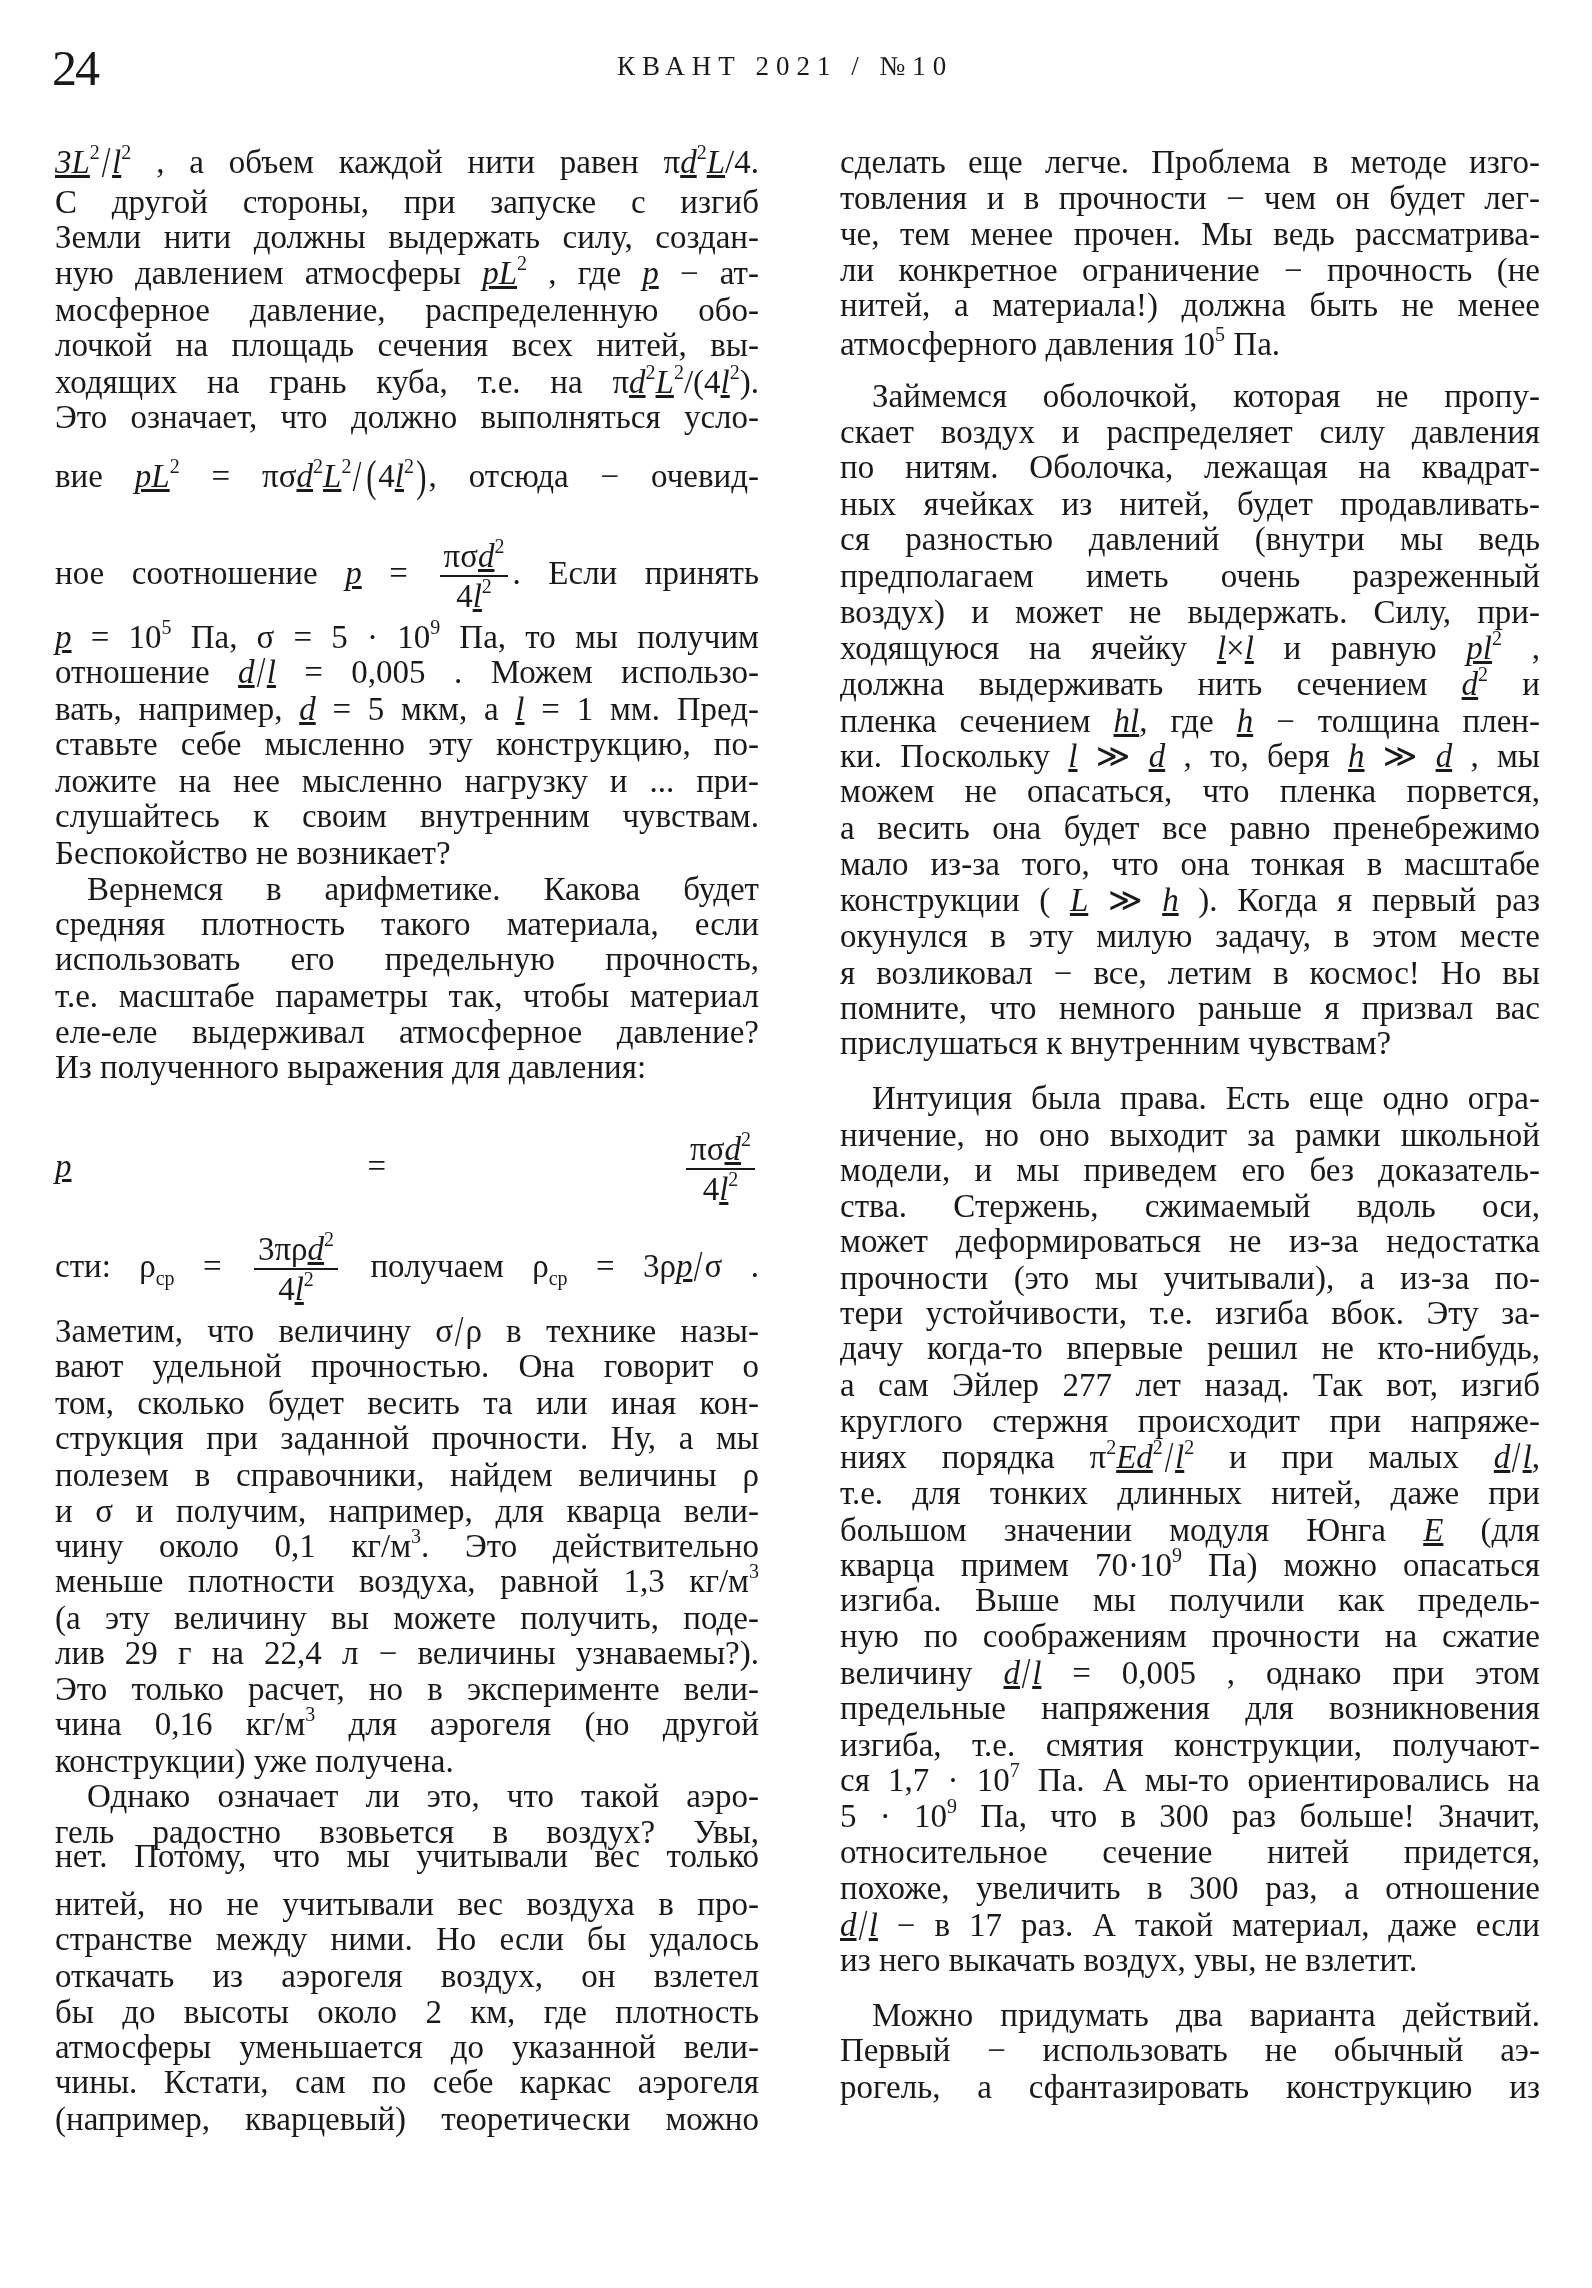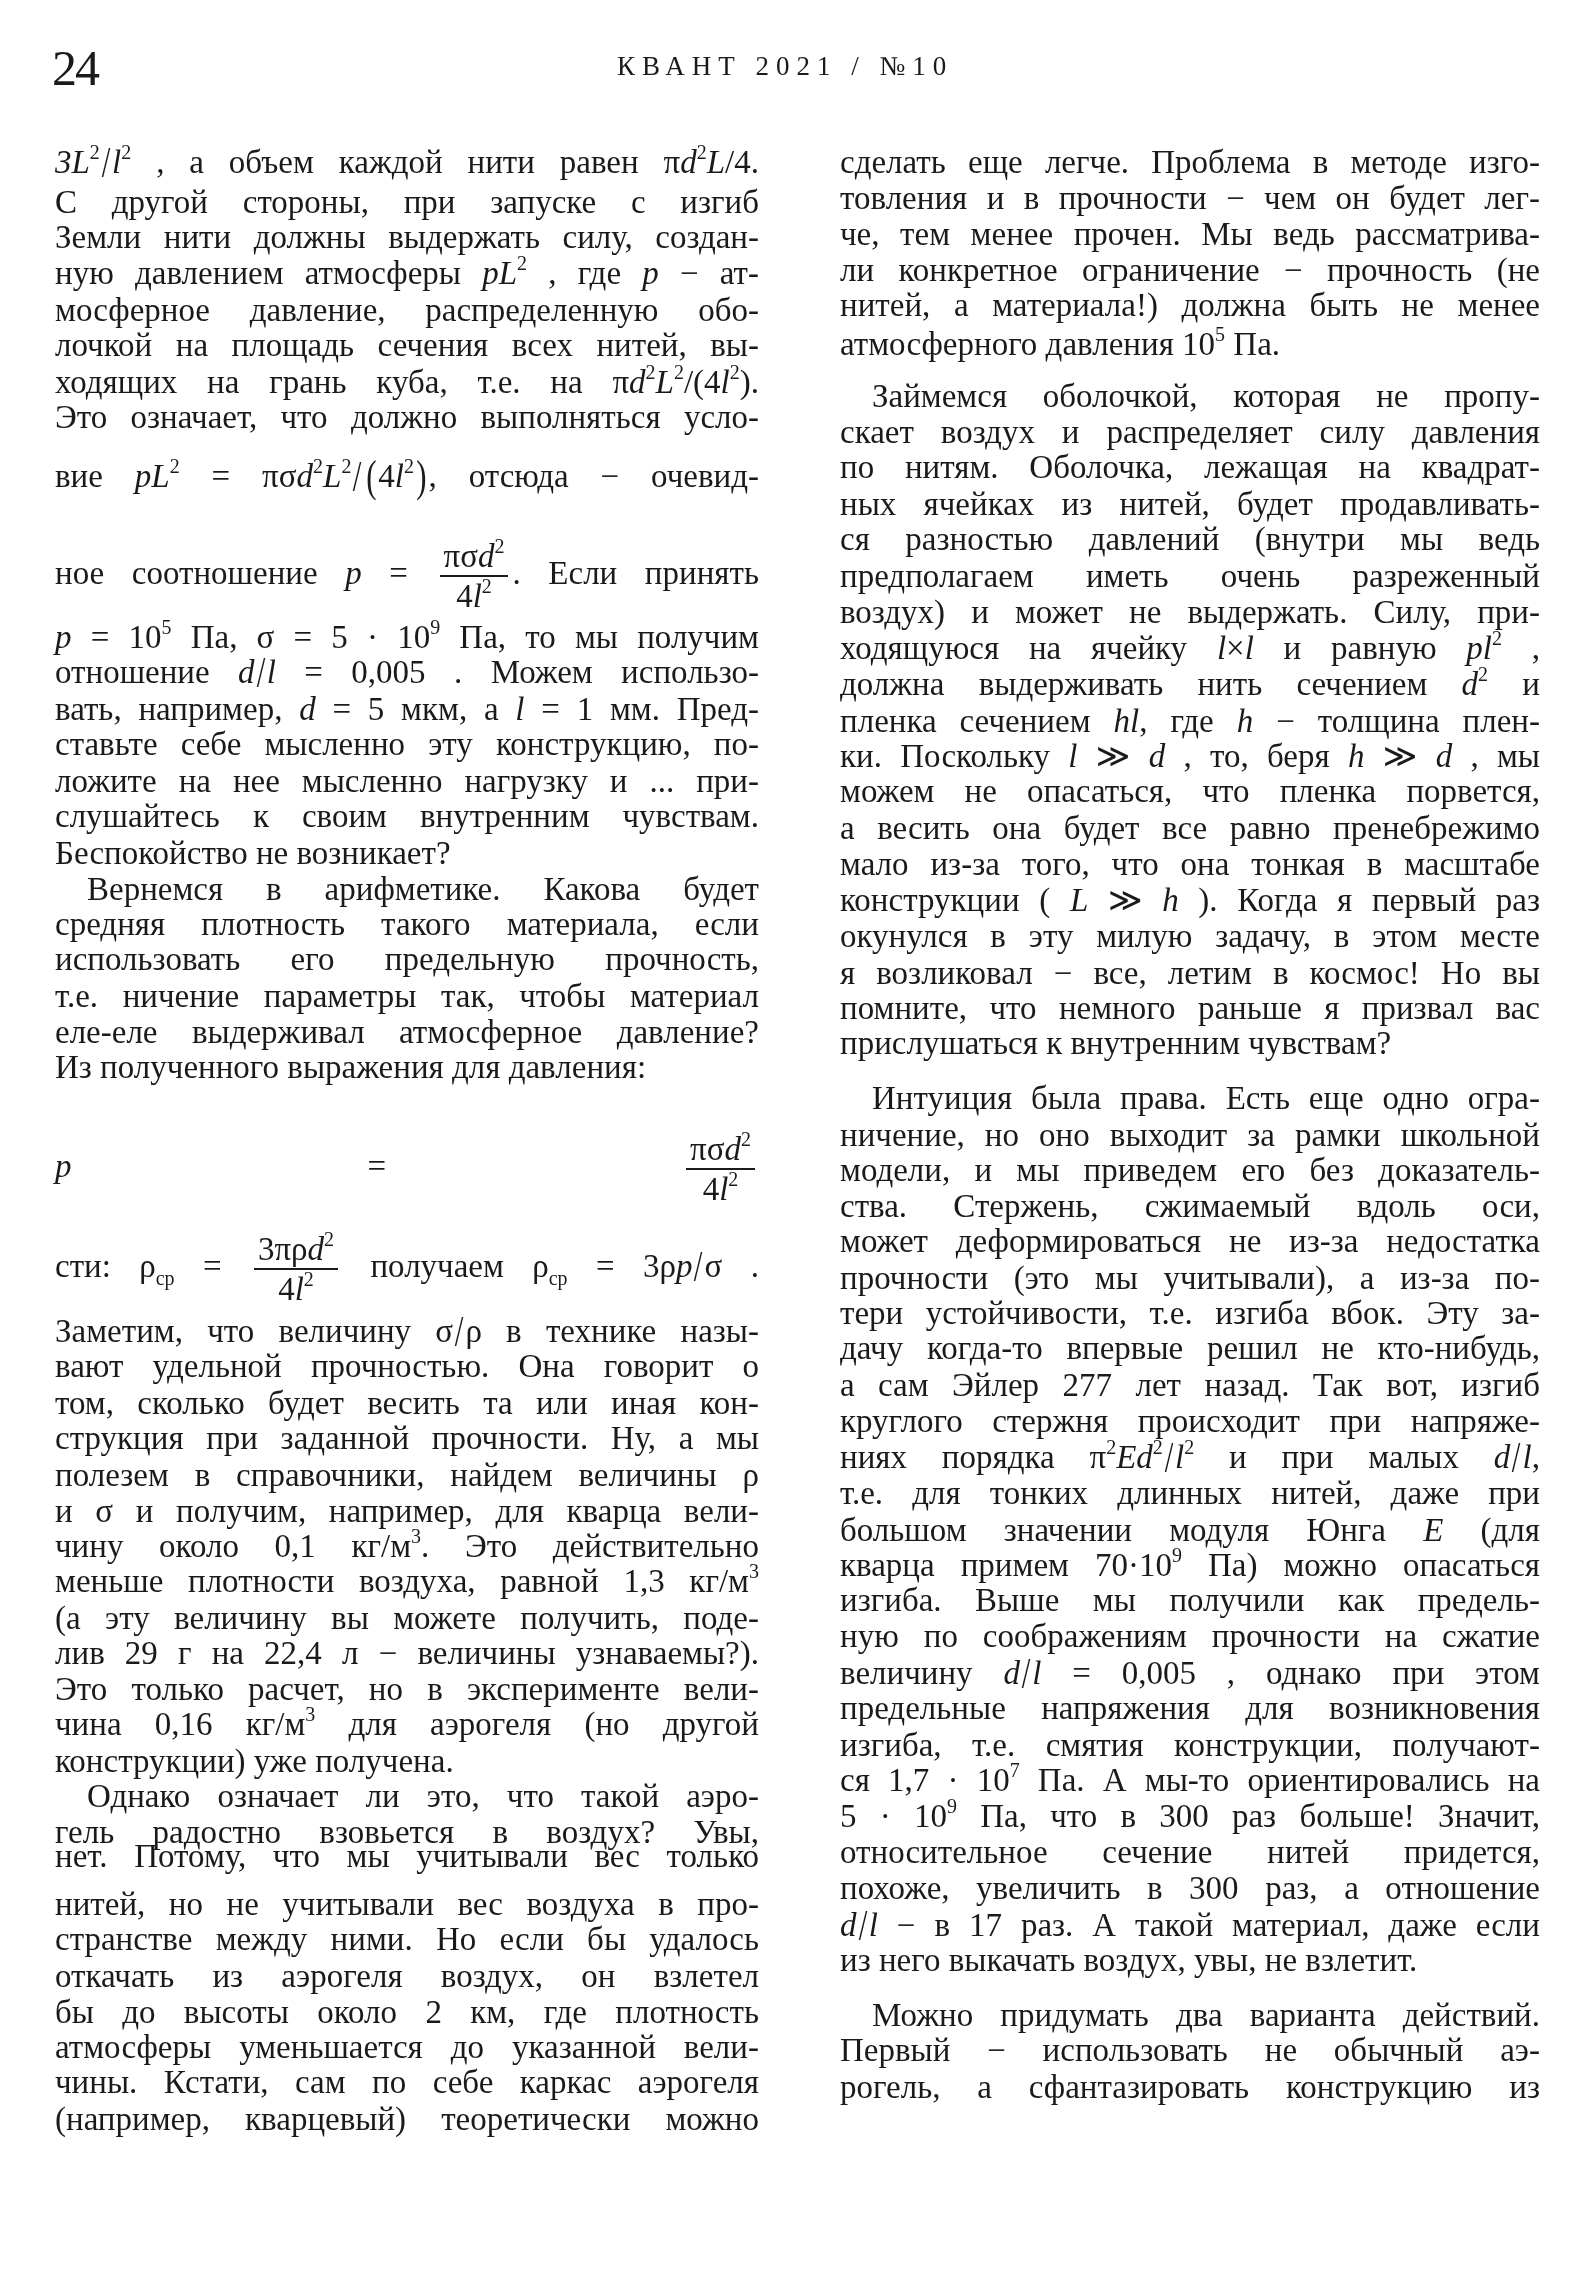--- a/index.html
+++ b/index.html
@@ -7,21 +7,21 @@
          font-family:"Liberation Serif","DejaVu Serif",serif; color:#1a1a1a; }
   #page-num { position:absolute; left:52px; top:38px; font-size:50px; line-height:60px; letter-spacing:-2px; }
   #running-head { position:absolute; left:617px; top:48px; font-size:27px; line-height:36px; letter-spacing:7px; }
   .col { position:absolute; top:0; }
   #col-left { left:55px; width:704px; }
   #col-right { left:840px; width:700px; }
   .line { position:absolute; left:0; right:0; height:40px; line-height:40px; font-size:33px;
           white-space:nowrap; text-align:justify; text-align-last:justify; }
   .line.indent { padding-left:32px; box-sizing:border-box; }
   .line.last { text-align:left; text-align-last:left; }
-  .line i { font-style:italic; }
+  .line i { font-style:italic;text-decoration:underline; }
   .line sup { font-size:20px; vertical-align:14px; line-height:0; }
   .line sub { font-size:20px; vertical-align:-8px; line-height:0; }
   .big { font-size:44px; font-weight:normal; vertical-align:-4px; line-height:0; display:inline-block; transform:scaleX(0.7); }
   .frac { display:inline-flex; flex-direction:column; align-items:center; vertical-align:middle; line-height:38px; margin:0 4px; }
   .frac .num { border-bottom:2px solid #1a1a1a; padding:0 4px; }
   .frac .den { padding:0 4px; }
 </style>
 </head>
 <body>
 
@@ -45,21 +45,21 @@
     <div class="line" style="top: 617px;"><i>p</i><span> = 10</span><sup>5</sup><span>  Па,  σ = 5 · 10</span><sup>9</sup><span>  Па, то мы получим</span></div>
     <div class="line" style="top: 652px;"><span>отношение  </span><i>d</i><span class="big">/</span><i>l</i><span> = 0,005 . Можем использо-</span></div>
     <div class="line" style="top: 689px;"><span>вать, например, </span><i>d</i><span> = 5 мкм, а </span><i>l</i><span> = 1 мм. Пред-</span></div>
     <div class="line" style="top: 724px;"><span>ставьте себе мысленно эту конструкцию, по-</span></div>
     <div class="line" style="top: 761px;"><span>ложите на нее мысленно нагрузку и ... при-</span></div>
     <div class="line" style="top: 796px;"><span>слушайтесь к своим внутренним чувствам.</span></div>
     <div class="line last" style="top: 833px;"><span>Беспокойство не возникает?</span></div>
     <div class="line indent" style="top: 869px;"><span>Вернемся в арифметике. Какова будет</span></div>
     <div class="line" style="top: 904px;"><span>средняя плотность такого материала, если</span></div>
     <div class="line" style="top: 939px;"><span>использовать его предельную прочность,</span></div>
-    <div class="line" style="top: 976px;"><span>т.е. ничение параметры так, чтобы материал</span></div>
+    <div class="line" style="top: 976px;"><span>т.е. масштабе параметры так, чтобы материал</span></div>
     <div class="line" style="top: 1012px;"><span>еле-еле выдерживал атмосферное давление?</span></div>
     <div class="line last" style="top: 1047px;"><span>Из полученного выражения для давления:</span></div>
     <div class="line" style="top: 1130px;"><i>p</i><span> = </span><span class="frac">
         <span class="num"><span>πσ</span><i>d</i><sup>2</sup></span>
         <span class="den"><span>4</span><i>l</i><sup>2</sup></span>
       </span></div>
     <div class="line" style="top: 1230px;"><span>сти:  ρ</span><sub>ср</sub><span> = </span><span class="frac">
         <span class="num"><span>3πρ</span><i>d</i><sup>2</sup></span>
         <span class="den"><span>4</span><i>l</i><sup>2</sup></span>
       </span><span> получаем  ρ</span><sub>ср</sub><span> = 3ρ</span><i>p</i><span class="big">/</span><span>σ .</span></div>

